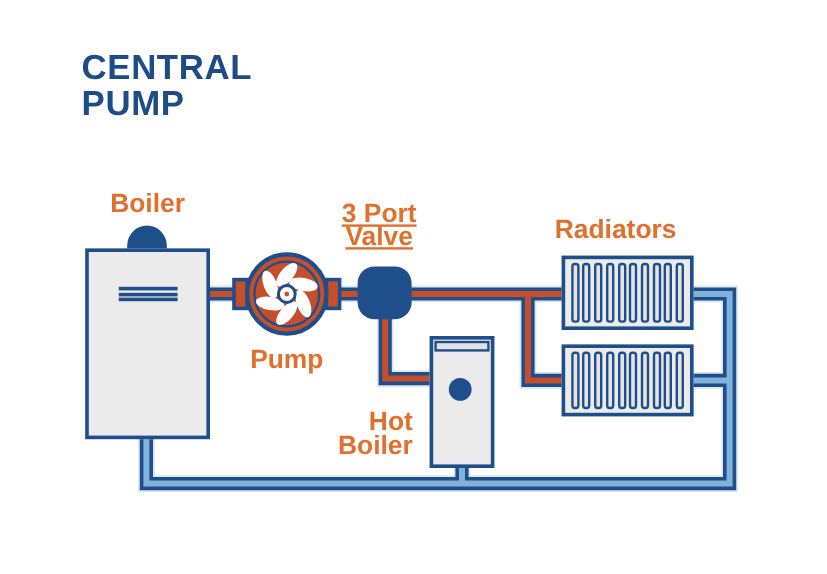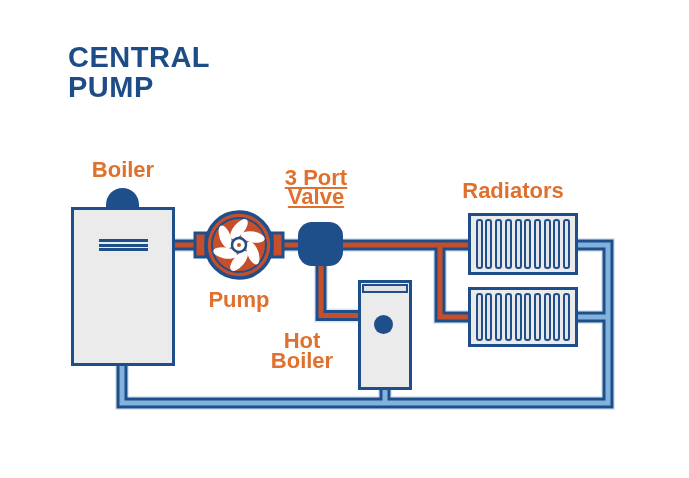--- a/index.html
+++ b/index.html
@@ -14,21 +14,21 @@
   }
   
   .lbl{
     position:absolute;color:#e0702e;font-size:22px;font-weight:bold;text-align:center;
     line-height:19px;
   }
   .lbl-boiler{left:71px;top:160px;width:104px;}
   .lbl-pump{left:194px;top:290px;width:90px;}
   .lbl-valve{left:270px;top:169px;width:92px;line-height:18.5px;text-decoration:underline;}
   .lbl-radiators{left:448px;top:181px;width:130px;}
-  .lbl-tank{left:260px;top:331px;width:84px;line-height:19.5px;}
+  .lbl-tank{left:260px;top:341px;width:84px;text-align:right;line-height:19.5px;}
   
   #pipes{position:absolute;left:0;top:0;}
   
   .comp{position:absolute;box-sizing:border-box;}
   .boiler-dome{
     left:106px;top:188px;width:33px;height:21px;background:#1f4f8b;
     border-radius:17px 17px 0 0;
   }
   .boiler-body{
     left:71px;top:207px;width:104px;height:159px;

